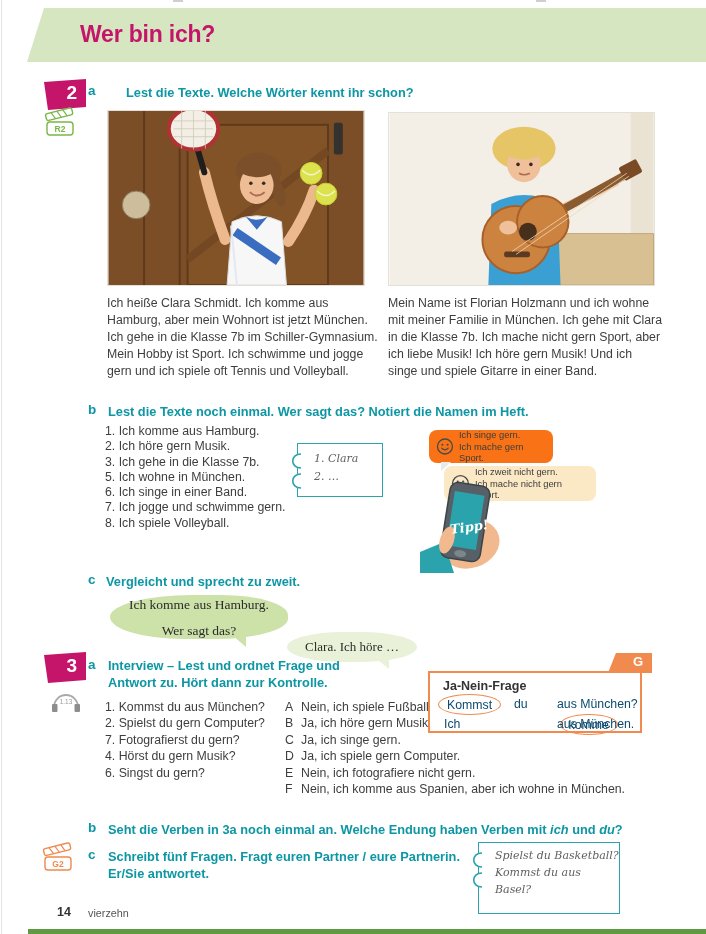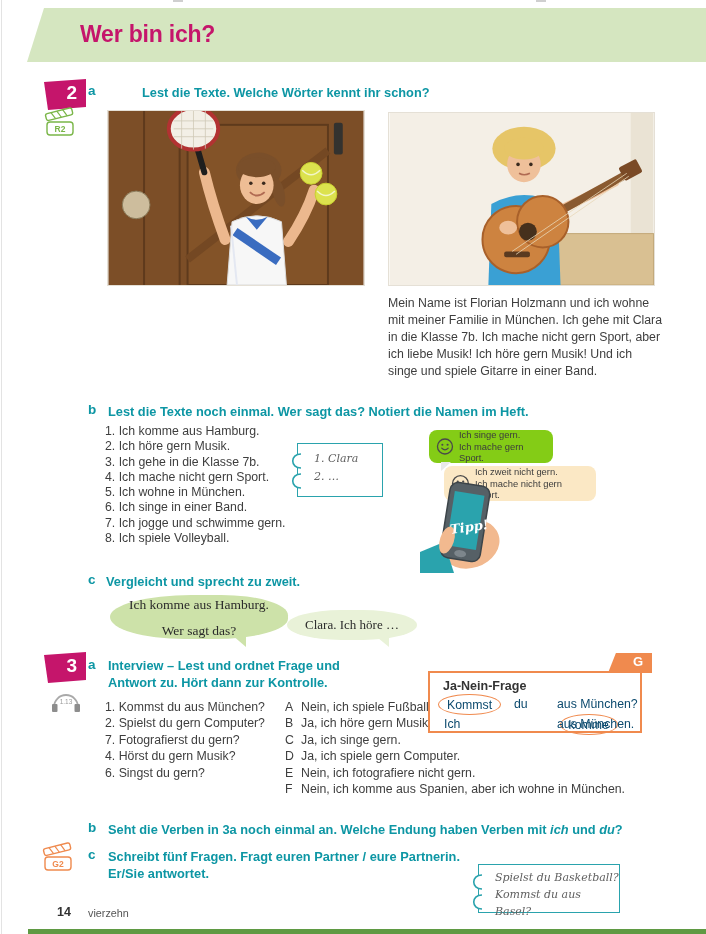--- a/index.html
+++ b/index.html
@@ -27,37 +27,37 @@
   
   .photo{border:1px solid #e5e0d6;box-sizing:border-box;}
 
   
   .notebook{background:#fff;border:1.6px solid #2aa3ad;box-sizing:border-box;}
   .hand{font-family:"DejaVu Serif",serif;font-style:italic;font-size:11px;color:#5f5f5f;line-height:17px;}
   .spiral{position:absolute;left:-9px;top:6px;}
 
   
   .tipbubble{border-radius:8px;display:flex;align-items:center;gap:5px;box-sizing:border-box;padding:3px 7px;}
-  .tip-gray{background:#84cc16;}
+  .tip-gray{background:#f97316;}
   .tip-cream{background:#fbe8c5;}
   .tipbubble .txt{font-size:9.4px;line-height:11.6px;color:#3c3c3c;}
   .tip-gray:after{content:"";position:absolute;left:12px;bottom:-8px;width:0;height:0;
       border-top:9px solid #e9e9e9;border-right:10px solid transparent;}
   .tip-cream:after{content:"";position:absolute;left:20px;bottom:-9px;width:0;height:0;
       border-top:10px solid #fbe8c5;border-right:11px solid transparent;}
 
   
   .green-bubble{background:#cde2a9;border-radius:55% 45% 50% 50% / 60% 55% 55% 60%;
       display:flex;flex-direction:column;justify-content:center;text-align:center;
       font-family:"Liberation Serif",serif;font-size:13.5px;color:#2b2b2b;line-height:17px;gap:9px;}
   .green-bubble:after{content:"";position:absolute;right:42px;bottom:-8px;width:0;height:0;
       border-top:12px solid #cde2a9;border-left:14px solid transparent;}
   .green-bubble-light{background:#e9f2d8;border-radius:50% 50% 50% 50% / 60% 60% 60% 60%;
       display:flex;align-items:center;justify-content:center;
-      font-family:"Liberation Serif",serif;font-size:13px;color:#2b2b2b;}
+      font-family:"Liberation Serif",serif;font-size:13px;color:#2b2b2b;margin-top:22px;}
   .green-bubble-light:after{content:"";position:absolute;right:28px;bottom:-7px;width:0;height:0;
       border-top:9px solid #e9f2d8;border-left:11px solid transparent;}
 
   
   .grammar-box{background:#fff;border:2px solid #f08a4e;box-sizing:border-box;}
   .gflag{background:#f08a4e;color:#fff;font-weight:bold;font-size:13px;text-align:right;
       box-sizing:border-box;padding:1px 9px 0 0;clip-path:polygon(18% 0,100% 0,100% 100%,0 100%);}
   .gtitle{font-weight:bold;font-size:12.5px;color:#333;}
   .gword{font-size:12.3px;color:#0c4a6e;}
   .circled{display:inline-block;position:relative;border:1.5px solid #f08a4e;border-radius:50%;
@@ -89,21 +89,21 @@
       <rect x="4" y="6" width="27" height="7" rx="2" fill="#fff" stroke="#7ab648" stroke-width="1.4"></rect>
       <line x1="10" y1="6" x2="13" y2="13" stroke="#7ab648" stroke-width="1.2"></line>
       <line x1="16" y1="6" x2="19" y2="13" stroke="#7ab648" stroke-width="1.2"></line>
       <line x1="22" y1="6" x2="25" y2="13" stroke="#7ab648" stroke-width="1.2"></line>
     </g>
     <rect x="5" y="15" width="26" height="13" rx="3" fill="#fff" stroke="#7ab648" stroke-width="1.4"></rect>
     <text x="18" y="25" text-anchor="middle" font-size="8.5" font-weight="bold" fill="#7ab648">R2</text>
   </svg>
 
   <div class="abs sub-letter" style="left:88px;top:83px;">a</div>
-  <div class="abs teal-heading" style="left:108px;top:84px;width:430px;padding-left:34px;">Lest die Texte. Welche Wörter kennt ihr schon?</div>
+  <div class="abs teal-heading" style="left:92px;top:84px;width:430px;padding-left:34px;">Lest die Texte. Welche Wörter kennt ihr schon?</div>
 
   <svg class="abs photo" style="left:107px;top:110px;" width="258" height="176" viewBox="0 0 258 176">
     <rect width="258" height="176" fill="#7c4e27"></rect>
     <line x1="36" y1="0" x2="36" y2="176" stroke="#5e3a1c" stroke-width="2"></line>
     <line x1="72" y1="0" x2="72" y2="176" stroke="#5e3a1c" stroke-width="2"></line>
     <rect x="80" y="14" width="142" height="162" fill="#835328" stroke="#5e3a1c" stroke-width="2"></rect>
     <line x1="80" y1="150" x2="222" y2="40" stroke="#744823" stroke-width="8"></line>
     <circle cx="28" cy="95" r="14" fill="#cdbd9d" stroke="#8a7a5a"></circle>
     <rect x="228" y="12" width="9" height="32" rx="2" fill="#33322f"></rect>
     <path d="M118,130 Q105,95 97,62" stroke="#ecb88e" stroke-width="11" fill="none" stroke-linecap="round"></path>
@@ -144,30 +144,33 @@
     <rect x="234" y="50" width="20" height="15" rx="2" fill="#7a4a26" transform="rotate(-28 244 58)"></rect>
     <circle cx="128" cy="128" r="34" fill="#cd8340" stroke="#a8602a" stroke-width="2"></circle>
     <circle cx="155" cy="110" r="26" fill="#cd8340" stroke="#a8602a" stroke-width="2"></circle>
     <circle cx="140" cy="120" r="9" fill="#46301c"></circle>
     <rect x="116" y="140" width="26" height="6" rx="2" fill="#5a3a20"></rect>
     <line x1="124" y1="140" x2="240" y2="61" stroke="#e8d8b8" stroke-width="0.8"></line>
     <line x1="128" y1="143" x2="242" y2="64" stroke="#e8d8b8" stroke-width="0.8"></line>
     <ellipse cx="120" cy="116" rx="9" ry="7" fill="#efc09a"></ellipse>
   </svg>
 
+  <div class="abs body-text" style="left:107px;top:295px;width:276px;">
+    <div>Ich heiße Clara Schmidt. Ich komme aus Hamburg, aber mein Wohnort ist jetzt München. Ich gehe in die Klasse 7b im Schiller-Gymnasium.</div>
+    <div>Mein Hobby ist Sport. Ich schwimme und jogge gern und ich spiele oft Tennis und Volleyball.</div>
+  </div>
   <div class="abs body-text" style="left:388px;top:295px;width:276px;">Mein Name ist Florian Holzmann und ich wohne mit meiner Familie in München. Ich gehe mit Clara in die Klasse 7b. Ich mache nicht gern Sport, aber ich liebe Musik! Ich höre gern Musik! Und ich singe und spiele Gitarre in einer Band.</div>
 
   <div class="abs sub-letter" style="left:88px;top:402px;">b</div>
   <div class="abs teal-heading" style="left:108px;top:403px;width:520px;">Lest die Texte noch einmal. Wer sagt das? Notiert die Namen im Heft.</div>
 
   <div class="abs list" style="left:105px;top:424px;width:210px;">
     <div class="row">1. Ich komme aus Hamburg.</div>
     <div class="row">2. Ich höre gern Musik.</div>
     <div class="row">3. Ich gehe in die Klasse 7b.</div>
-    <div class="row">4. Ich mache nicht gern Sport.</div>
     <div class="row">5. Ich wohne in München.</div>
     <div class="row">6. Ich singe in einer Band.</div>
     <div class="row">7. Ich jogge und schwimme gern.</div>
     <div class="row">8. Ich spiele Volleyball.</div>
   </div>
 
   <div class="abs notebook" style="left:297px;top:443px;width:86px;height:54px;">
     <svg class="spiral" width="16" height="46" viewBox="0 0 16 46">
       <path d="M12 4 C 1 4, 1 18, 12 18" fill="#fff" stroke="#2aa3ad" stroke-width="1.6"></path>
       <path d="M12 24 C 1 24, 1 38, 12 38" fill="#fff" stroke="#2aa3ad" stroke-width="1.6"></path>
@@ -285,21 +288,21 @@
     </g>
     <rect x="5" y="15" width="26" height="13" rx="3" fill="#fff" stroke="#ef8a4e" stroke-width="1.4"></rect>
     <text x="18" y="25" text-anchor="middle" font-size="8.5" font-weight="bold" fill="#ef8a4e">G2</text>
   </svg>
   <div class="abs sub-letter" style="left:88px;top:847px;">c</div>
   <div class="abs teal-heading" style="left:108px;top:848px;width:360px;">
     <div>Schreibt fünf Fragen. Fragt euren Partner / eure Partnerin.</div>
     <div>Er/Sie antwortet.</div>
   </div>
 
-  <div class="abs notebook" style="left:478px;top:864px;width:142px;height:49px;">
+  <div class="abs notebook" style="left:478px;top:842px;width:142px;height:72px;">
     <svg class="spiral" width="16" height="46" viewBox="0 0 16 46">
       <path d="M12 4 C 1 4, 1 18, 12 18" fill="#fff" stroke="#2aa3ad" stroke-width="1.6"></path>
       <path d="M12 24 C 1 24, 1 38, 12 38" fill="#fff" stroke="#2aa3ad" stroke-width="1.6"></path>
     </svg>
     <div class="hand" style="position:absolute;left:16px;top:4px;">Spielst du Basketball?</div>
     <div class="hand" style="position:absolute;left:16px;top:21px;">Kommst du aus Basel?</div>
     <div class="hand" style="position:absolute;left:20px;top:37px;color:#9a9a9a;">…</div>
   </div>
 
   <div class="abs footer-num" style="left:57px;top:905px;">14</div>

